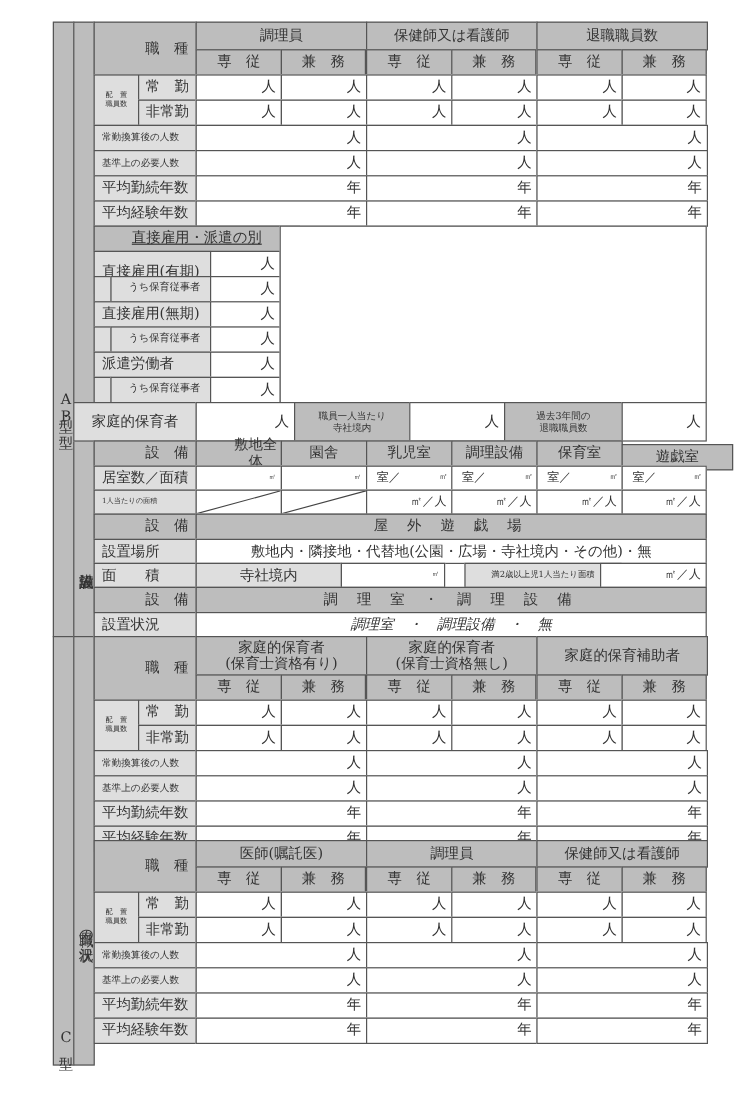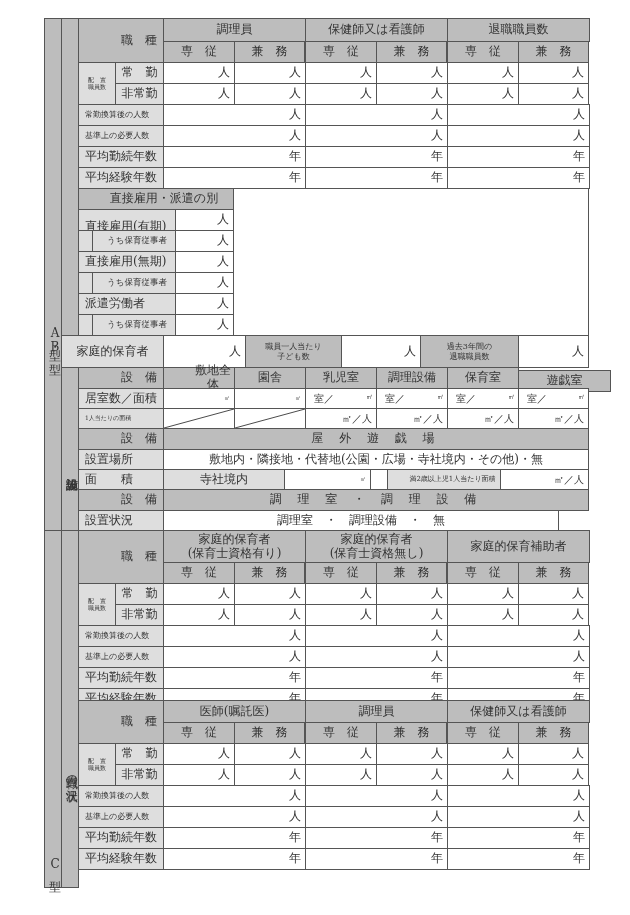--- a/index.html
+++ b/index.html
@@ -66,41 +66,41 @@
     <div class="c w r" style="left: 305px; top: 125px; width: 143px; height: 22px; white-space: pre-line;">人</div>
     <div class="c w r" style="left: 447px; top: 125px; width: 143px; height: 22px; white-space: pre-line;">人</div>
     <div class="c lg lbl " style="left: 78px; top: 146px; width: 86px; height: 22px; white-space: pre-line; font-size: 12px;">平均勤続年数</div>
     <div class="c w r" style="left: 163px; top: 146px; width: 143px; height: 22px; white-space: pre-line;">年</div>
     <div class="c w r" style="left: 305px; top: 146px; width: 143px; height: 22px; white-space: pre-line;">年</div>
     <div class="c w r" style="left: 447px; top: 146px; width: 143px; height: 22px; white-space: pre-line;">年</div>
     <div class="c lg lbl " style="left: 78px; top: 167px; width: 86px; height: 22px; white-space: pre-line; font-size: 12px;">平均経験年数</div>
     <div class="c w r" style="left: 163px; top: 167px; width: 143px; height: 22px; white-space: pre-line;">年</div>
     <div class="c w r" style="left: 305px; top: 167px; width: 143px; height: 22px; white-space: pre-line;">年</div>
     <div class="c w r" style="left: 447px; top: 167px; width: 143px; height: 22px; white-space: pre-line;">年</div>
-    <div class="c g" style="left: 78px; top: 188px; width: 172px; height: 22px;">直接雇用・派遣の別</div>
+    <div class="c g" style="left: 78px; top: 188px; width: 172px; height: 22px; text-decoration: underline;">直接雇用・派遣の別</div>
     <div class="c lg lbl" style="left: 78px; top: 209px; width: 98px; height: 36px;">直接雇用(有期)</div>
     <div class="c w r" style="left: 175px; top: 209px; width: 59px; height: 22px;">人</div>
     <div class="c lg" style="left: 78px; top: 230px; width: 15px; height: 22px;"></div>
     <div class="c lg ind" style="left: 92px; top: 230px; width: 84px; height: 22px;">うち保育従事者</div>
     <div class="c w r" style="left: 175px; top: 230px; width: 59px; height: 22px;">人</div>
     <div class="c lg lbl" style="left: 78px; top: 251px; width: 98px; height: 22px;">直接雇用(無期)</div>
     <div class="c w r" style="left: 175px; top: 251px; width: 59px; height: 22px;">人</div>
     <div class="c lg" style="left: 78px; top: 272px; width: 15px; height: 22px;"></div>
     <div class="c lg ind" style="left: 92px; top: 272px; width: 84px; height: 22px;">うち保育従事者</div>
     <div class="c w r" style="left: 175px; top: 272px; width: 59px; height: 22px;">人</div>
     <div class="c lg lbl" style="left: 78px; top: 293px; width: 98px; height: 22px;">派遣労働者</div>
     <div class="c w r" style="left: 175px; top: 293px; width: 59px; height: 22px;">人</div>
     <div class="c lg" style="left: 78px; top: 314px; width: 15px; height: 22px;"></div>
     <div class="c lg ind" style="left: 92px; top: 314px; width: 84px; height: 22px;">うち保育従事者</div>
     <div class="c w r" style="left: 175px; top: 314px; width: 59px; height: 22px;">人</div>
     <div class="c w" style="left: 233px; top: 188px; width: 356px; height: 148px;"></div>
     <div class="c lg" style="left: 61px; top: 335px; width: 103px; height: 33px;">家庭的保育者</div>
     <div class="c w r" style="left: 163px; top: 335px; width: 83px; height: 33px;">人</div>
     <div class="c g sm" style="left: 245px; top: 335px; width: 97px; height: 33px; white-space: pre-line;">職員一人当たり
-子ども数</div>
+寺社境内</div>
     <div class="c w r" style="left: 341px; top: 335px; width: 80px; height: 33px;">人</div>
     <div class="c g sm" style="left: 420px; top: 335px; width: 99px; height: 33px; white-space: pre-line;">過去3年間の
 退職職員数</div>
     <div class="c w r" style="left: 518px; top: 335px; width: 71px; height: 33px;">人</div>
     <div class="c g r" style="left: 78px; top: 367px; width: 86px; height: 22px; padding-right: 6px;">設　備</div>
     <div class="c g" style="left: 163px; top: 367px; width: 72px; height: 22px; padding-left: 28px;">敷地全体</div>
     <div class="c g" style="left: 234px; top: 367px; width: 72px; height: 22px;">園舎</div>
     <div class="c g" style="left: 305px; top: 367px; width: 72px; height: 22px;">乳児室</div>
     <div class="c g" style="left: 376px; top: 367px; width: 72px; height: 22px;">調理設備</div>
     <div class="c g" style="left: 447px; top: 367px; width: 72px; height: 22px;">保育室</div>
@@ -152,21 +152,21 @@
     <div class="c lg lbl" style="left: 78px; top: 449px; width: 86px; height: 21px;">設置場所</div>
     <div class="c w" style="left: 163px; top: 449px; width: 426px; height: 21px;">敷地内・隣接地・代替地(公園・広場・寺社境内・その他)・無</div>
     <div class="c lg lbl" style="left: 78px; top: 469px; width: 86px; height: 21px;">面　　積</div>
     <div class="c lg" style="left: 163px; top: 469px; width: 122px; height: 21px;">寺社境内</div>
     <div class="c w r xs" style="left: 284px; top: 469px; width: 87px; height: 21px;">㎡</div>
     <div class="c lg" style="left: 387px; top: 469px; width: 131px; height: 21px; font-size: 7px;">満2歳以上児1人当たり面積</div>
     <div class="c w r" style="left: 500px; top: 469px; width: 89px; height: 21px; font-size: 10px;">㎡／人</div>
     <div class="c g r" style="left: 78px; top: 489px; width: 86px; height: 22px; padding-right: 6px;">設　備</div>
     <div class="c g sp" style="left: 163px; top: 489px; width: 426px; height: 22px;">調 理 室 ・ 調 理 設 備</div>
     <div class="c lg lbl" style="left: 78px; top: 510px; width: 86px; height: 21px;">設置状況</div>
-    <div class="c w" style="left: 163px; top: 510px; width: 396px; height: 21px;">調理室　・　調理設備　・　無</div>
+    <div class="c w" style="left: 163px; top: 510px; width: 426px; height: 21px; font-style: italic;">調理室　・　調理設備　・　無</div>
     <div class="c g r" style="left: 78px; top: 530px; width: 86px; height: 54px; padding-right: 6px;">職　種</div>
     <div class="c g" style="left: 163px; top: 530px; width: 143px; height: 33px; white-space: pre-line;">家庭的保育者
 (保育士資格有り)</div>
     <div class="c g" style="left: 163px; top: 562px; width: 72px; height: 22px; white-space: pre-line;">専　従</div>
     <div class="c g" style="left: 234px; top: 562px; width: 71px; height: 22px; white-space: pre-line;">兼　務</div>
     <div class="c g" style="left: 305px; top: 530px; width: 143px; height: 33px; white-space: pre-line;">家庭的保育者
 (保育士資格無し)</div>
     <div class="c g" style="left: 305px; top: 562px; width: 72px; height: 22px; white-space: pre-line;">専　従</div>
     <div class="c g" style="left: 376px; top: 562px; width: 71px; height: 22px; white-space: pre-line;">兼　務</div>
     <div class="c g" style="left: 447px; top: 530px; width: 143px; height: 33px; white-space: pre-line;">家庭的保育補助者</div>

